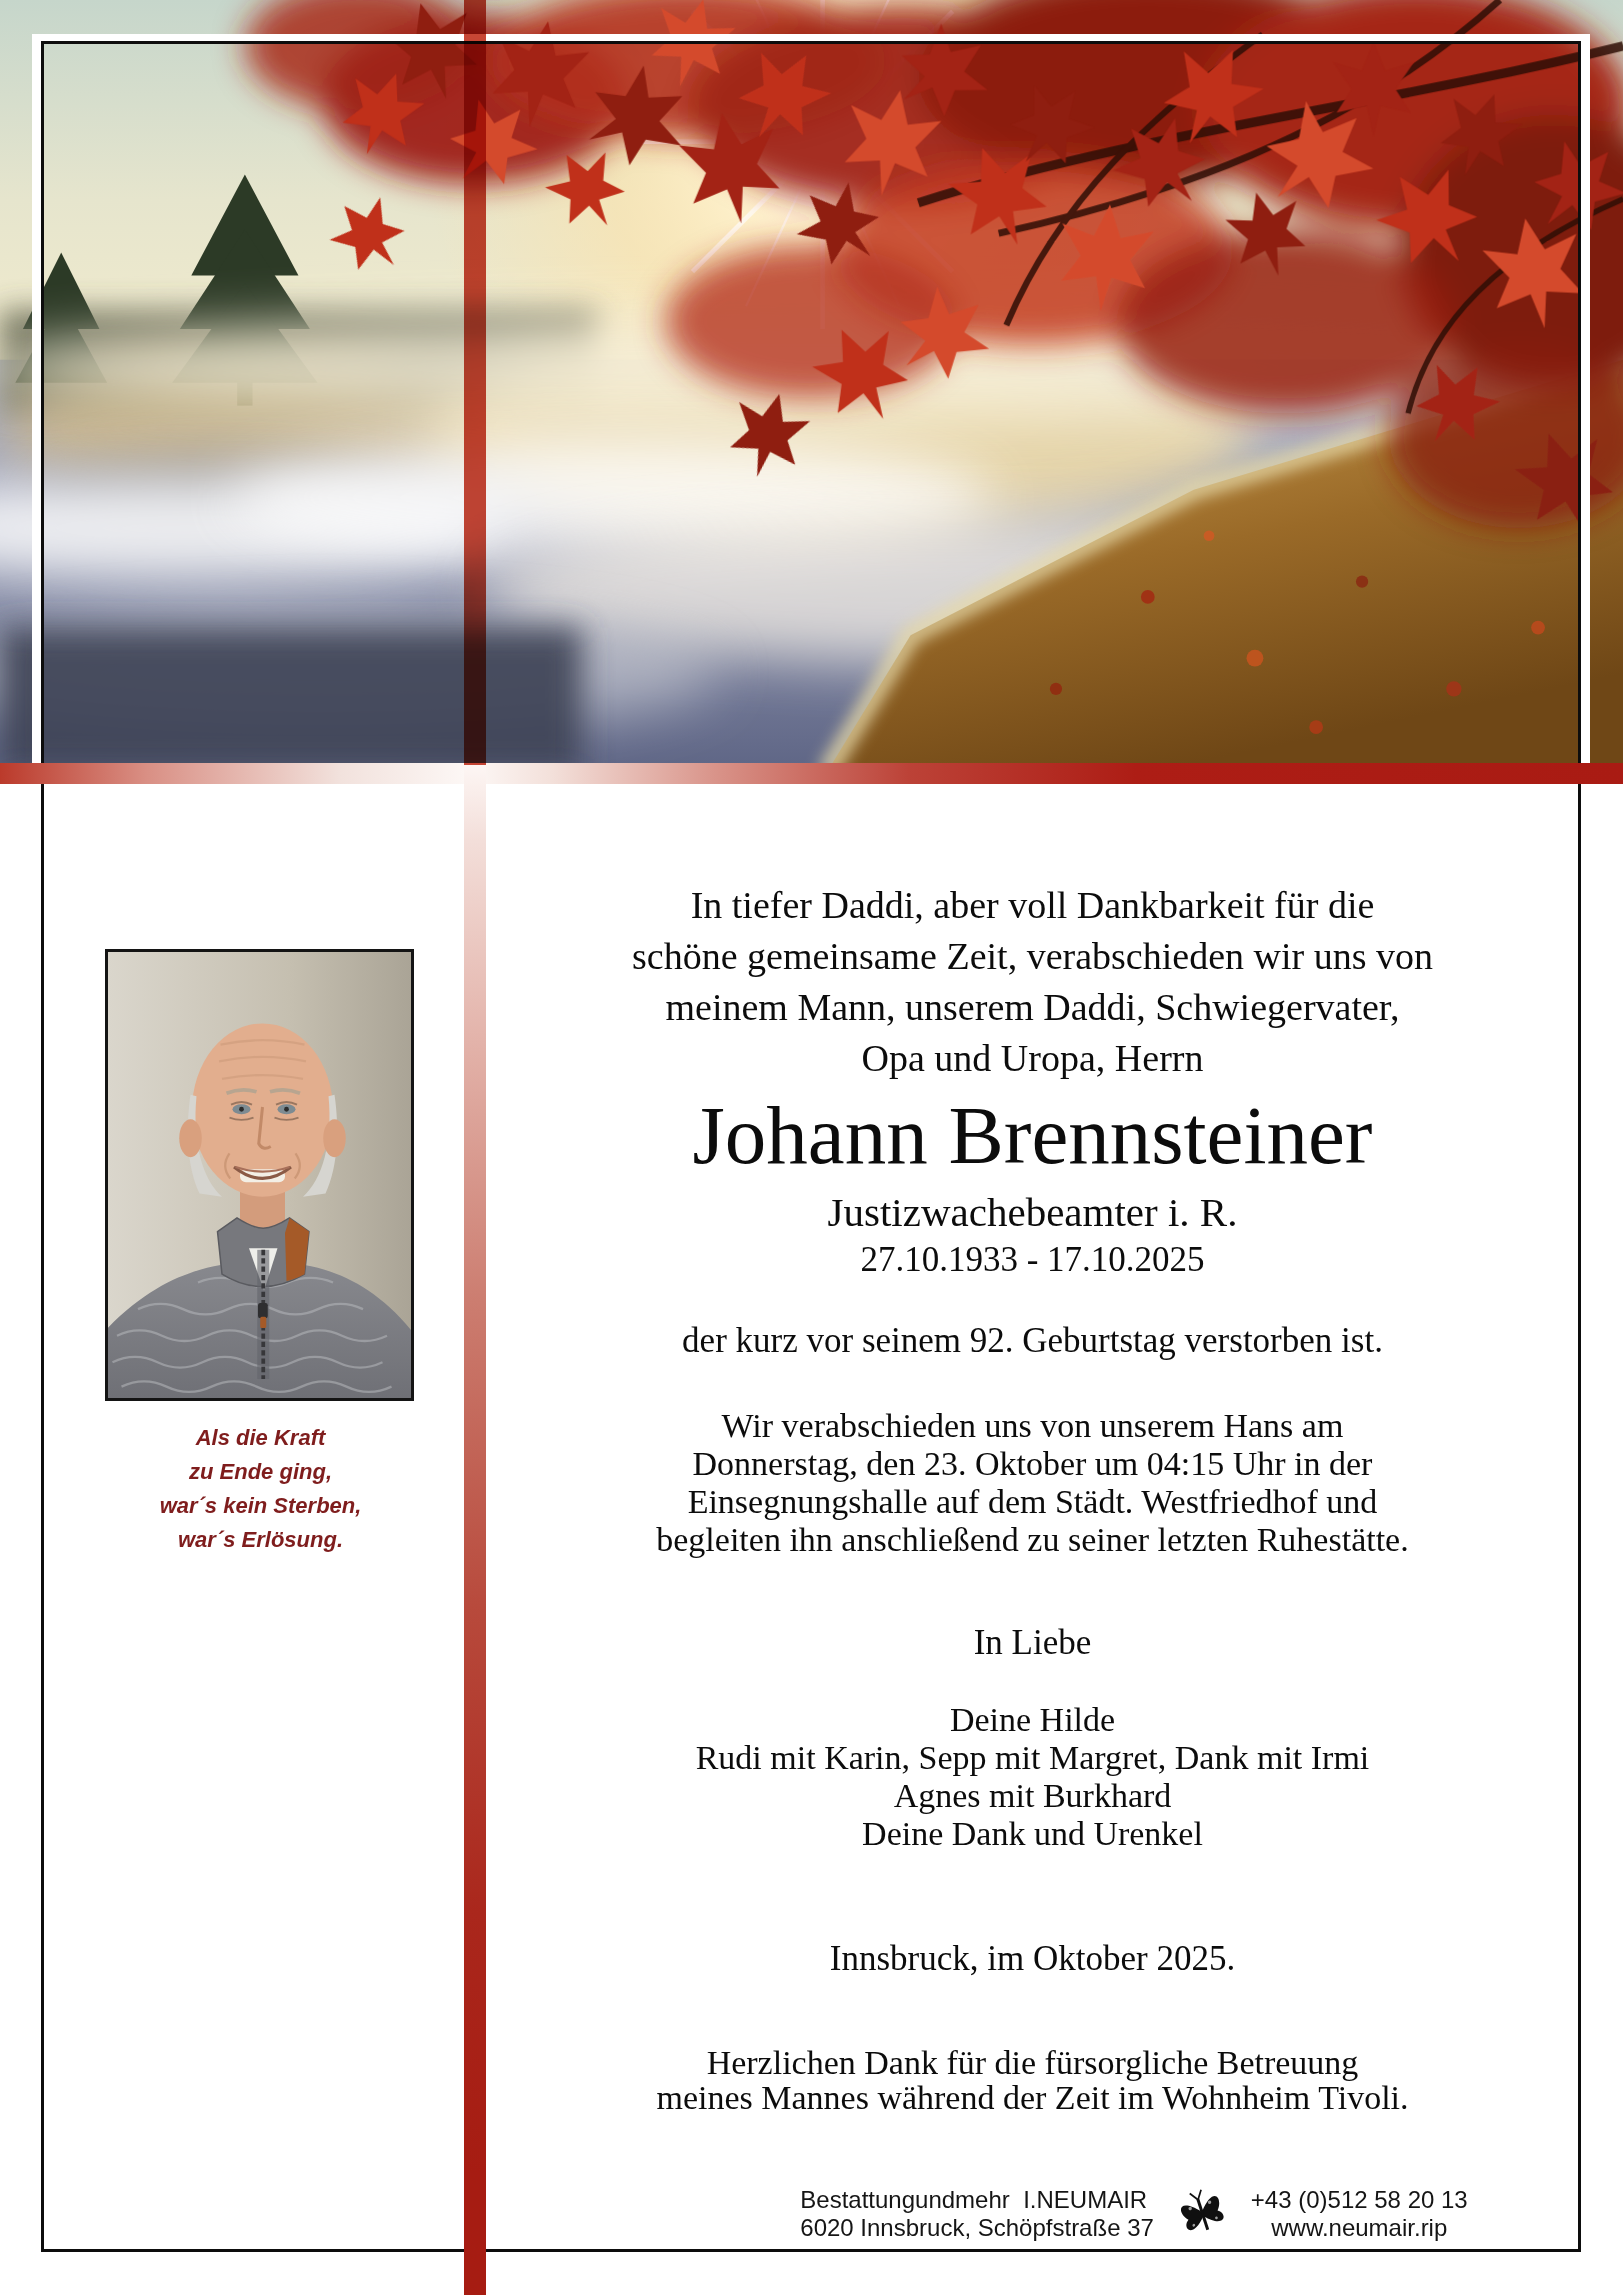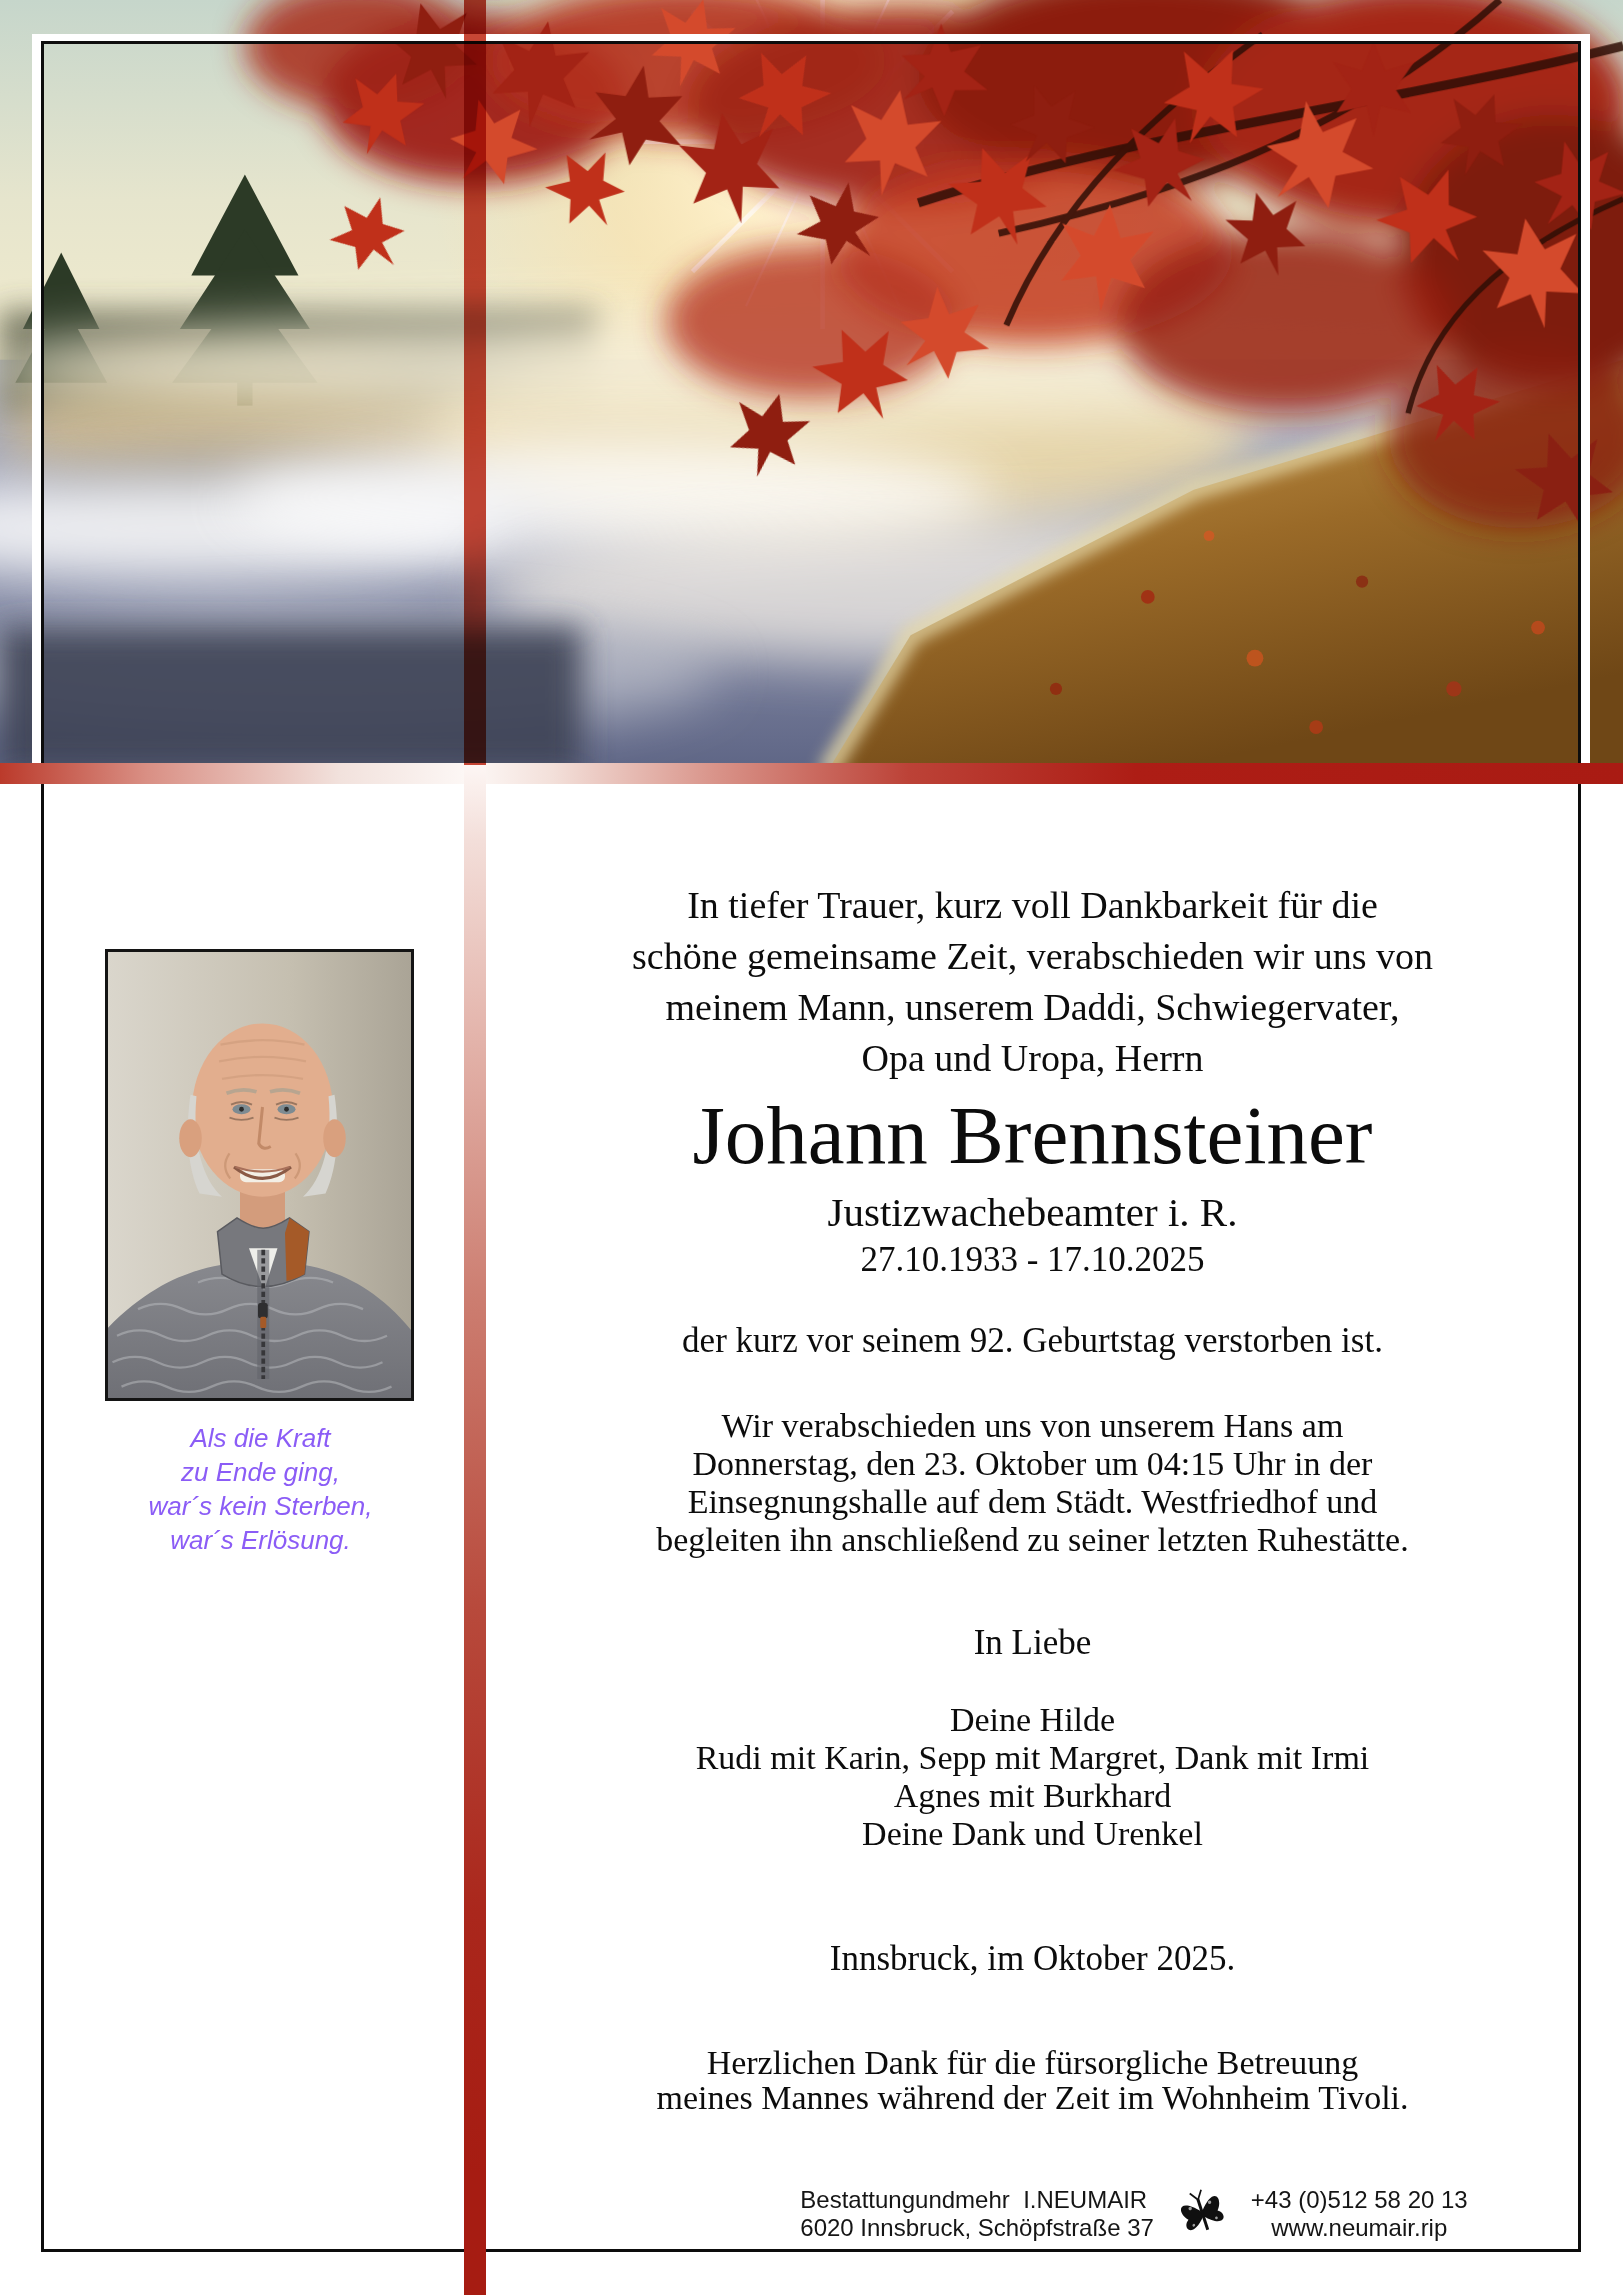--- a/index.html
+++ b/index.html
@@ -27,22 +27,22 @@
     background:#c23522;mix-blend-mode:multiply;opacity:.92;}
   .accent-stripe-lower{position:absolute;left:464px;top:765px;width:22px;height:1530px;z-index:5;
     background:linear-gradient(180deg,#fdf6f4 0%,#f3ded9 5%,#e3b3aa 18%,#cc7d70 35%,#b84a3c 55%,
                #aa271c 75%,#a61c12 92%,#a61c12 100%);}
   
   .portrait{position:absolute;left:105px;top:949px;width:309px;height:452px;z-index:6;
     border:3.1px solid #141414;box-sizing:border-box;background:#c9c2b4;}
   .portrait svg{display:block;width:100%;height:100%;}
   
   .quote{position:absolute;left:92px;top:1421px;width:337px;z-index:6;text-align:center;
-    font-family:"Liberation Sans","DejaVu Sans",sans-serif;font-style:italic;font-weight:400;
-    font-size:26px;line-height:34px;color:#8b5cf6;}
+    font-family:"Liberation Sans","DejaVu Sans",sans-serif;font-style:italic;font-weight:700;
+    font-size:22px;line-height:34px;color:#7f1d1d;}
   
   .main-col{position:absolute;left:487px;width:1091px;z-index:6;text-align:center;color:#0c0c0c;}
   .intro{top:880px;font-size:38px;line-height:51px;}
   .name{top:1085px;font-size:83px;line-height:100px;}
   .profession{top:1188px;font-size:41px;line-height:49px;}
   .dates{top:1238px;font-size:35px;line-height:43px;}
   .age-note{top:1321px;font-size:35px;line-height:40px;}
   .farewell{top:1399px;font-size:34px;line-height:38px;margin-top:8px;}
   .salutation{top:1624px;font-size:35px;line-height:38px;}
   .mourners{top:1701px;font-size:34px;line-height:38px;}
@@ -291,21 +291,21 @@
   </div>
 
   <div class="quote">
     <div>Als die Kraft</div>
     <div>zu Ende ging,</div>
     <div>war´s kein Sterben,</div>
     <div>war´s Erlösung.</div>
   </div>
 
   <div class="main-col intro">
-    <div>In tiefer Trauer, kurz voll Dankbarkeit für die</div>
+    <div>In tiefer Daddi, aber voll Dankbarkeit für die</div>
     <div>schöne gemeinsame Zeit, verabschieden wir uns von</div>
     <div>meinem Mann, unserem Daddi, Schwiegervater,</div>
     <div>Opa und Uropa, Herrn</div>
   </div>
 
   <div class="main-col name">Johann Brennsteiner</div>
   <div class="main-col profession">Justizwachebeamter i. R.</div>
   <div class="main-col dates">27.10.1933 - 17.10.2025</div>
   <div class="main-col age-note">der kurz vor seinem 92. Geburtstag verstorben ist.</div>
 

